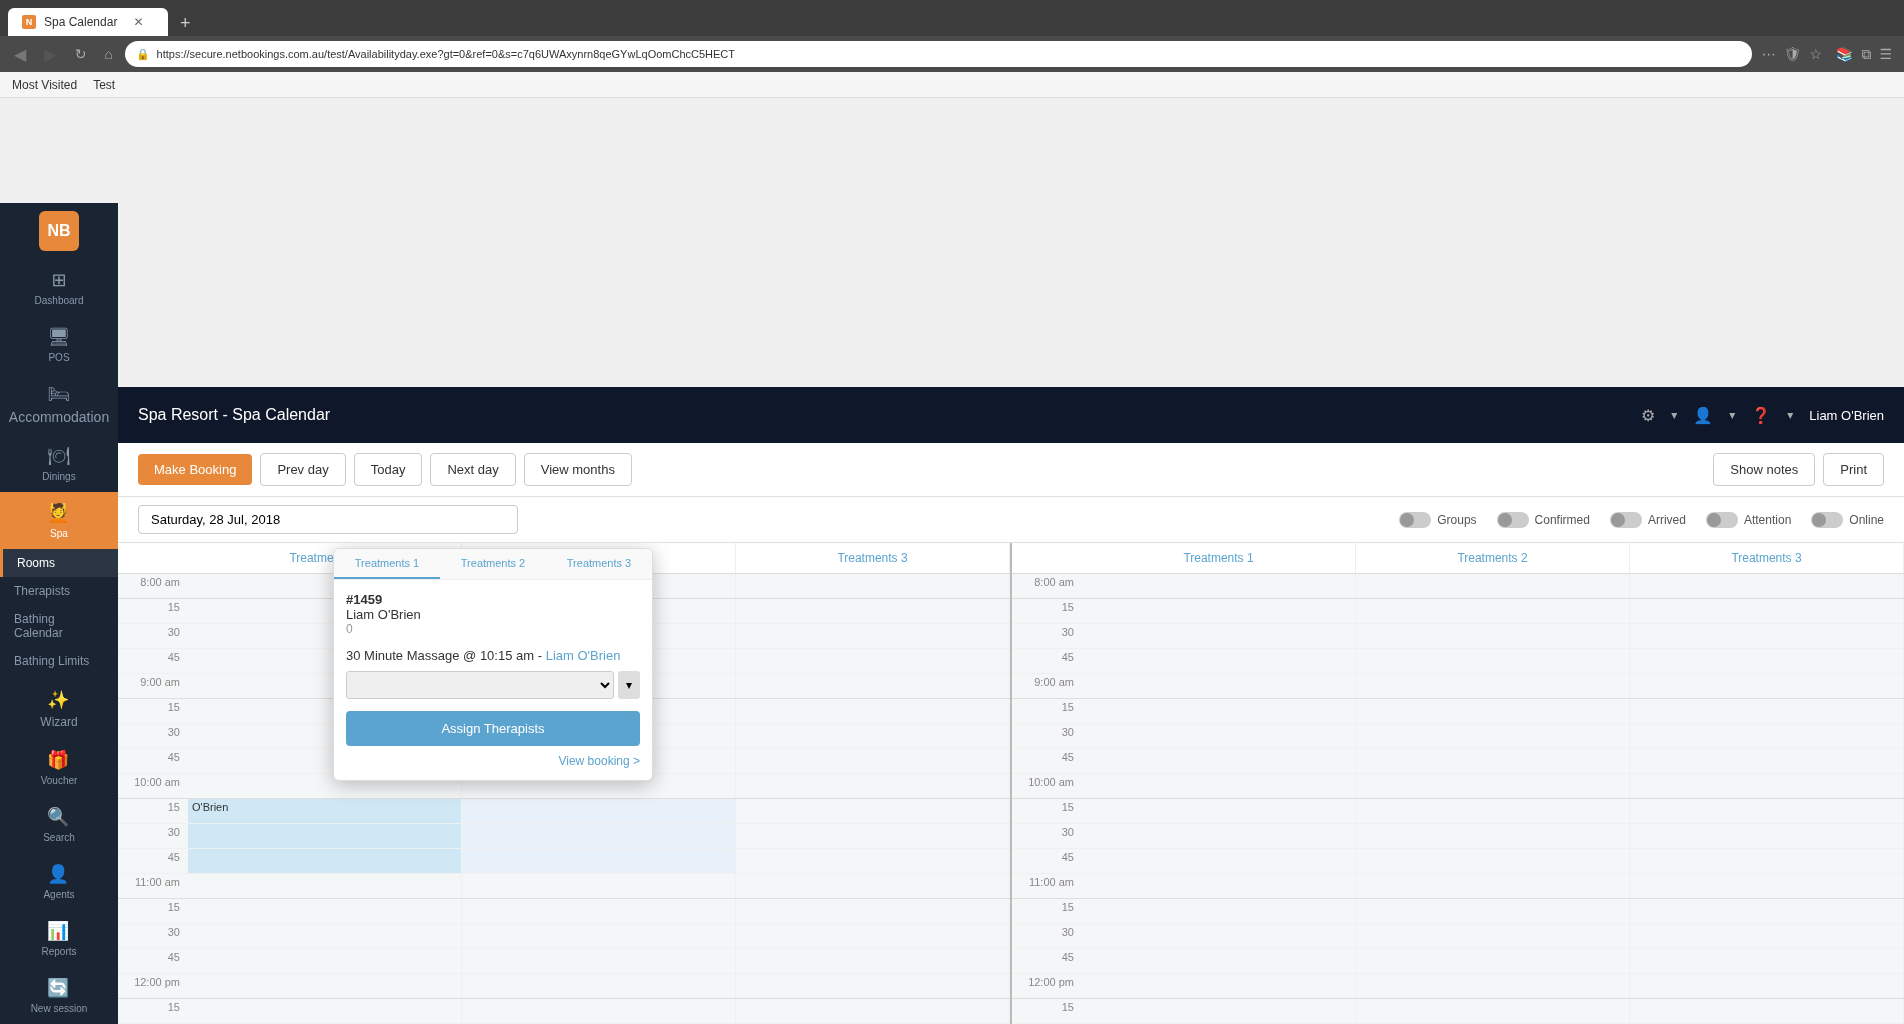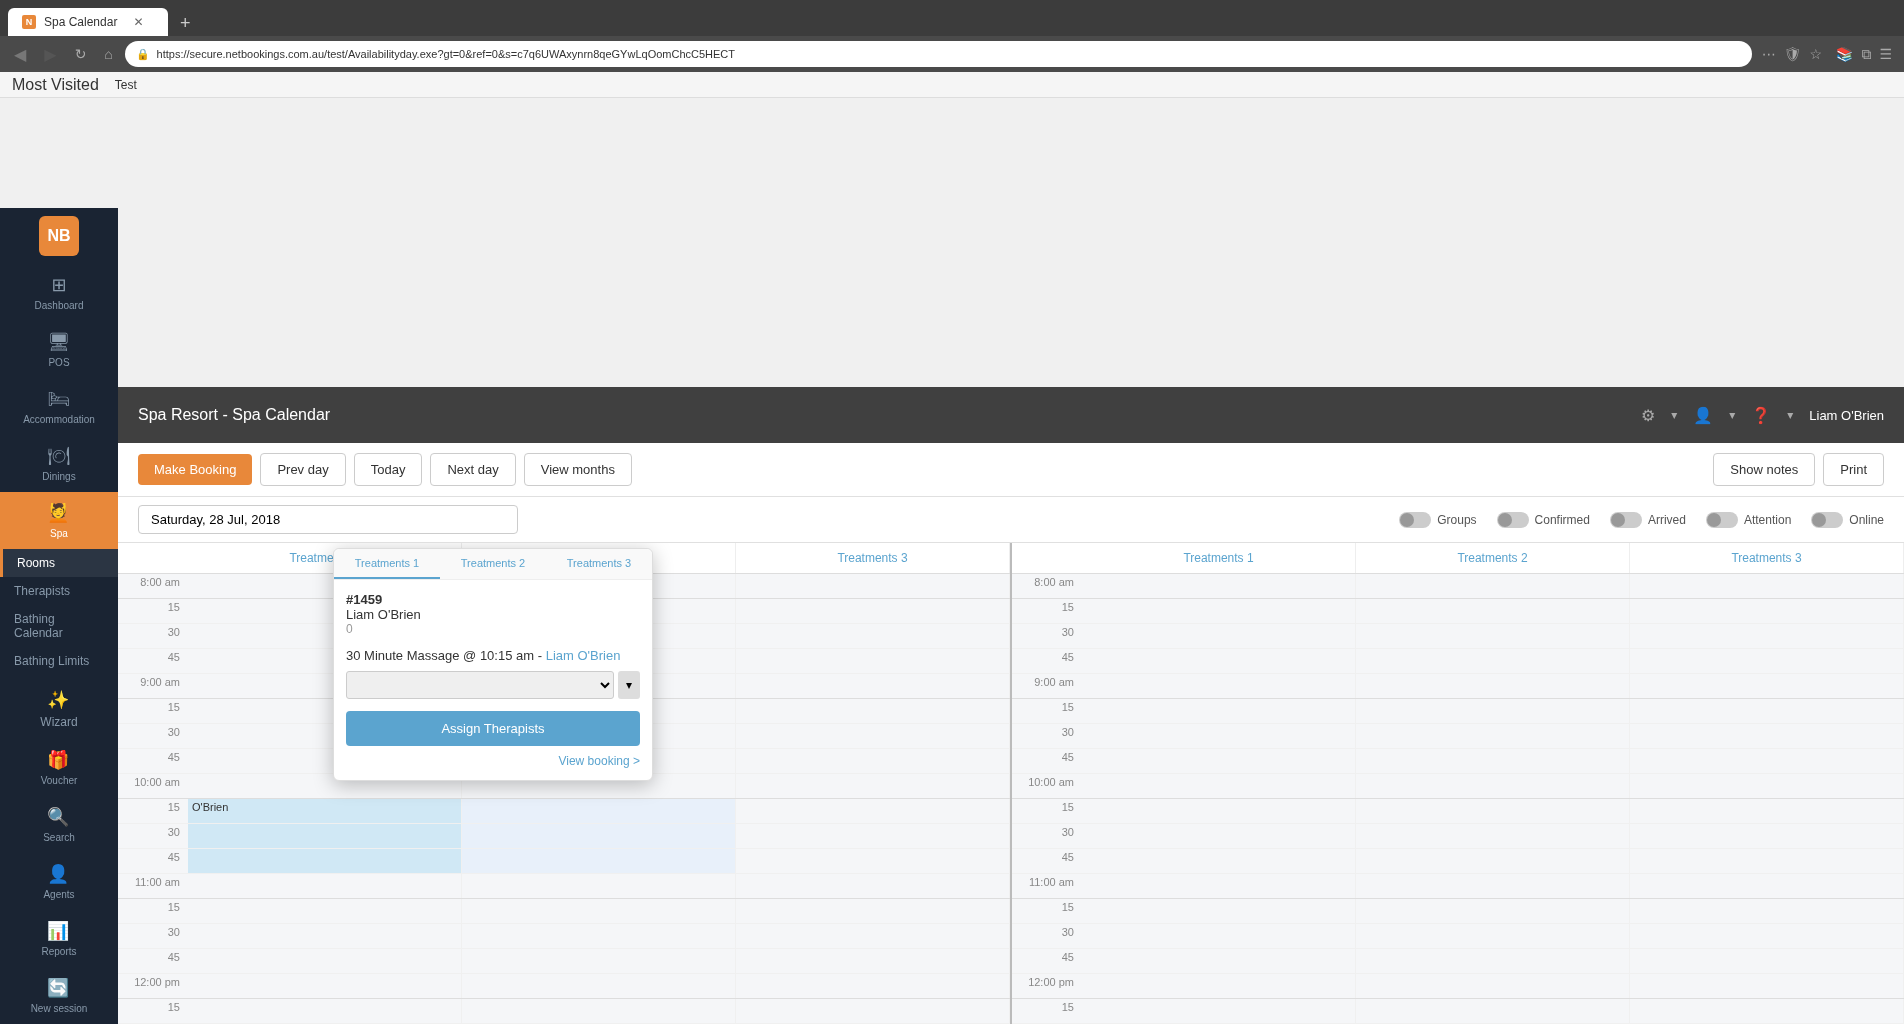--- a/index.html
+++ b/index.html
@@ -33,21 +33,21 @@
     </div>
     <div style="display:flex; gap:8px; color:#aaa; font-size:14px; padding:0 4px;">
       <span style="cursor:pointer;">📚</span>
       <span style="cursor:pointer;">⧉</span>
       <span style="cursor:pointer;">☰</span>
     </div>
   </div>
 </div>
 
 <div style="background:#f5f5f5; height:26px; display:flex; align-items:center; padding:0 12px; gap:16px; border-bottom:1px solid #ddd;">
-  <span style="font-size:16px; color:#333; cursor:pointer;">Most Visited</span>
+  <span style="font-size:12px; color:#333; cursor:pointer;">Most Visited</span>
   <span style="font-size:12px; color:#333; cursor:pointer; display:flex; align-items:center; gap:4px;">Test</span>
 </div>
 
 <div style="display:flex; height:calc(1024px - 98px);align-items:flex-end;">
 
   <div style="width:118px; background:#1a2433; display:flex; flex-direction:column; align-items:center; padding-top:8px; overflow-y:auto; flex-shrink:0;">
     <div style="background:#e8883a; border-radius:6px; width:40px; height:40px; display:flex; align-items:center; justify-content:center; color:white; font-weight:bold; font-size:16px; margin-bottom:8px;">
       <span>NB</span>
     </div>
 
@@ -56,21 +56,21 @@
       <span style="font-size:10px;">Dashboard</span>
     </div>
 
     <div style="width:100%; display:flex; flex-direction:column; align-items:center; padding:10px 4px; cursor:pointer; color:#8899aa; gap:4px;">
       <span style="font-size:18px;">🖥</span>
       <span style="font-size:10px;">POS</span>
     </div>
 
     <div style="width:100%; display:flex; flex-direction:column; align-items:center; padding:10px 4px; cursor:pointer; color:#8899aa; gap:4px;">
       <span style="font-size:18px;">🛏</span>
-      <span style="font-size:10px;">Accommodation</span>
+      <span style="font-size:14px;">Accommodation</span>
     </div>
 
     <div style="width:100%; display:flex; flex-direction:column; align-items:center; padding:10px 4px; cursor:pointer; color:#8899aa; gap:4px;">
       <span style="font-size:18px;">🍽</span>
       <span style="font-size:10px;">Dinings</span>
     </div>
 
     <div style="width:100%; display:flex; flex-direction:column; align-items:center; padding:10px 4px; cursor:pointer; background:#e8883a; color:white; gap:4px;">
       <span style="font-size:18px;">💆</span>
       <span style="font-size:10px;">Spa</span>
@@ -110,21 +110,21 @@
       <span style="font-size:10px;">Reports</span>
     </div>
     <div style="width:100%; display:flex; flex-direction:column; align-items:center; padding:10px 4px; cursor:pointer; color:#8899aa; gap:4px;">
       <span style="font-size:18px;">🔄</span>
       <span style="font-size:10px; text-align:center;">New session</span>
     </div>
   </div>
 
   <div style="flex:1; display:flex; flex-direction:column; overflow:hidden;">
 
-    <div style="background:#404040; height:56px; display:flex; align-items:center; padding:0 20px; gap:12px;">
+    <div style="background:#0f172a; height:56px; display:flex; align-items:center; padding:0 20px; gap:12px;">
       <span style="color:white; font-size:16px; font-weight:500; flex:1;">Spa Resort - Spa Calendar</span>
       <div style="display:flex; align-items:center; gap:16px;">
         <span style="color:#aaa; font-size:16px; cursor:pointer;">⚙</span>
         <span style="color:#aaa; font-size:12px; cursor:pointer;">▾</span>
         <span style="color:#aaa; font-size:16px; cursor:pointer;">👤</span>
         <span style="color:#aaa; font-size:12px; cursor:pointer;">▾</span>
         <span style="color:#aaa; font-size:16px; cursor:pointer;">❓</span>
         <span style="color:#aaa; font-size:12px; cursor:pointer;">▾</span>
         <span style="color:white; font-size:13px;">Liam O'Brien</span>
       </div>

